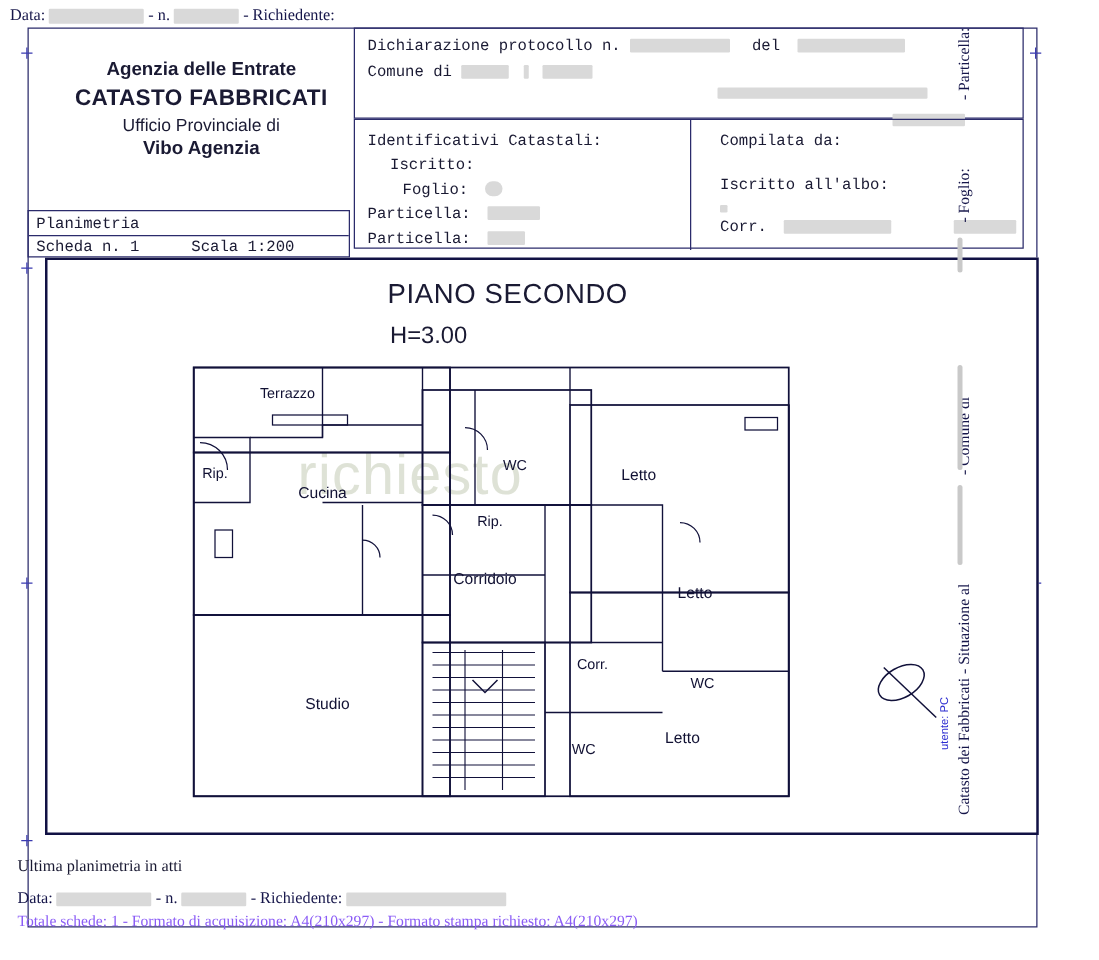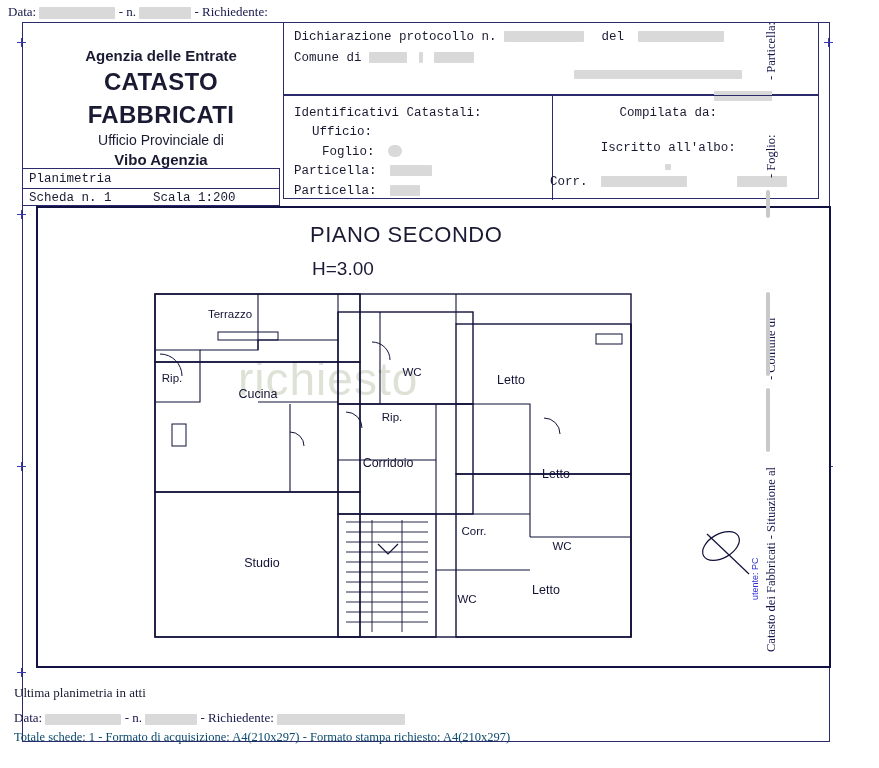--- a/index.html
+++ b/index.html
@@ -71,21 +71,21 @@
   
   .agency {
     position: absolute;
     left: 36px;
     top: 46px;
     width: 250px;
     text-align: center;
     line-height: 1.35;
   }
   .agency .l1 { font-size: 15px; font-weight: bold; }
-  .agency .l2 { font-size: 24px; font-weight: bold; letter-spacing: .3px; }
+  .agency .l2 { font-size: 18px; font-weight: bold; letter-spacing: .3px; }
   .agency .l3 { font-size: 14px; font-weight: normal; }
   .agency .l4 { font-size: 15px; font-weight: bold; }
 
   
   .proto-box {
     position: absolute;
     left: 283px;
     top: 22px;
     width: 536px;
     height: 73px;
@@ -127,25 +127,24 @@
   }
   .ident-left {
     position: absolute;
     left: 10px;
     top: 8px;
     font-size: 12.5px;
     line-height: 1.55;
   }
   .ident-right {
     position: absolute;
-    left: 266px;
+    left: 292px;
     top: 8px;
     font-size: 12.5px;
     line-height: 1.55;
-    text-align: center;
   }
   .ident-left .lbl, .ident-right .lbl { white-space: nowrap; }
   .indent1 { padding-left: 18px; }
   .indent2 { padding-left: 28px; }
 
   
   .plan-box {
     position: absolute;
     left: 22px;
     top: 168px;
@@ -235,21 +234,21 @@
     top: 710px;
     font-size: 13px;
     color: #16164a;
     white-space: nowrap;
   }
   .bottom3 {
     position: absolute;
     left: 14px;
     top: 730px;
     font-size: 12.5px;
-    color: #0c4a6e;
+    color: #8b5cf6;
     white-space: nowrap;
   }
 
   
   .side-strip {
     position: absolute;
     right: 6px;
     top: 0;
     width: 42px;
     height: 768px;
@@ -324,21 +323,21 @@
     <div class="redact" style="position:absolute; left:290px; top:47px; width:168px; height:9px;"></div>
     <div class="redact" style="position:absolute; left:430px; top:68px; width:58px; height:10px;"></div>
   </div>
 
   <div class="ident-box">
     <div class="divider"></div>
 
     <div class="ident-left mono">
       <div class="lbl">Identificativi Catastali:</div>
       <div class="lbl indent1">
-        <span>Ufficio:</span>
+        <span>Iscritto:</span>
       </div>
       <div class="lbl indent2">
         <span>Foglio:</span>
         <span class="redact" style="width:14px; height:12px; border-radius:7px; margin-left:6px;"></span>
       </div>
       <div class="lbl">
         <span>Particella:</span>
         <span class="redact" style="width:42px; margin-left:6px;"></span>
       </div>
       <div class="lbl">

